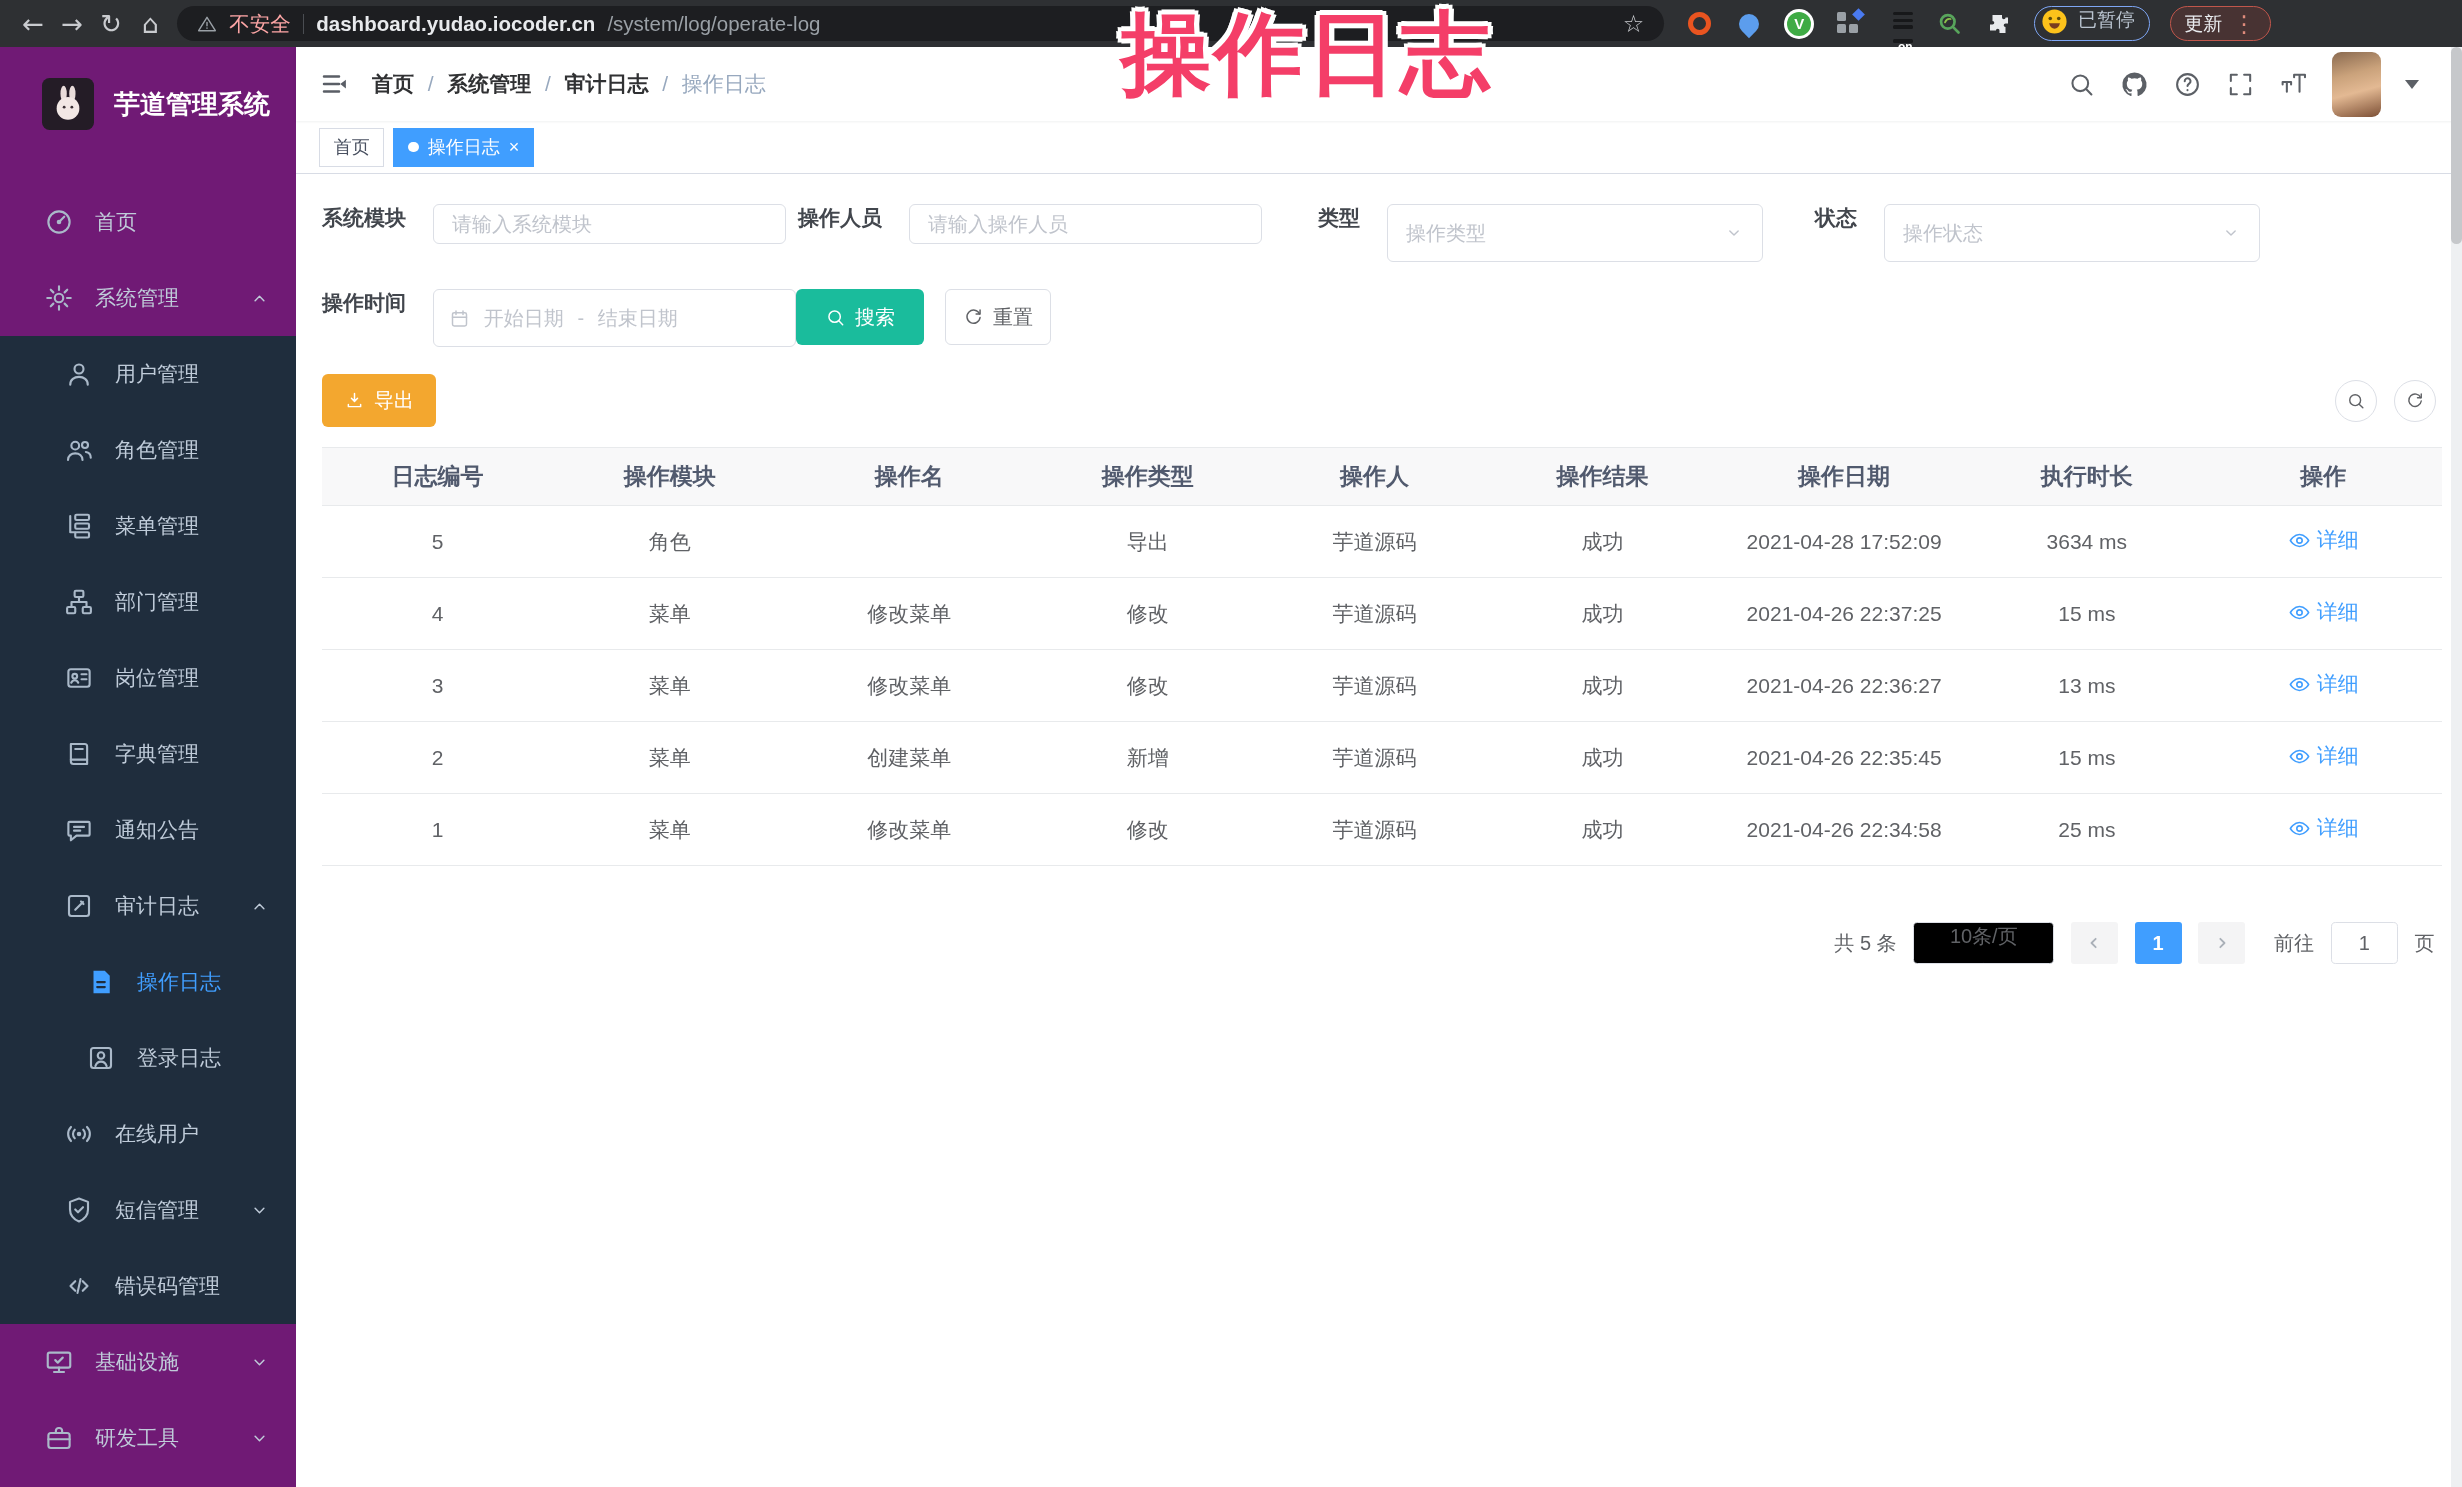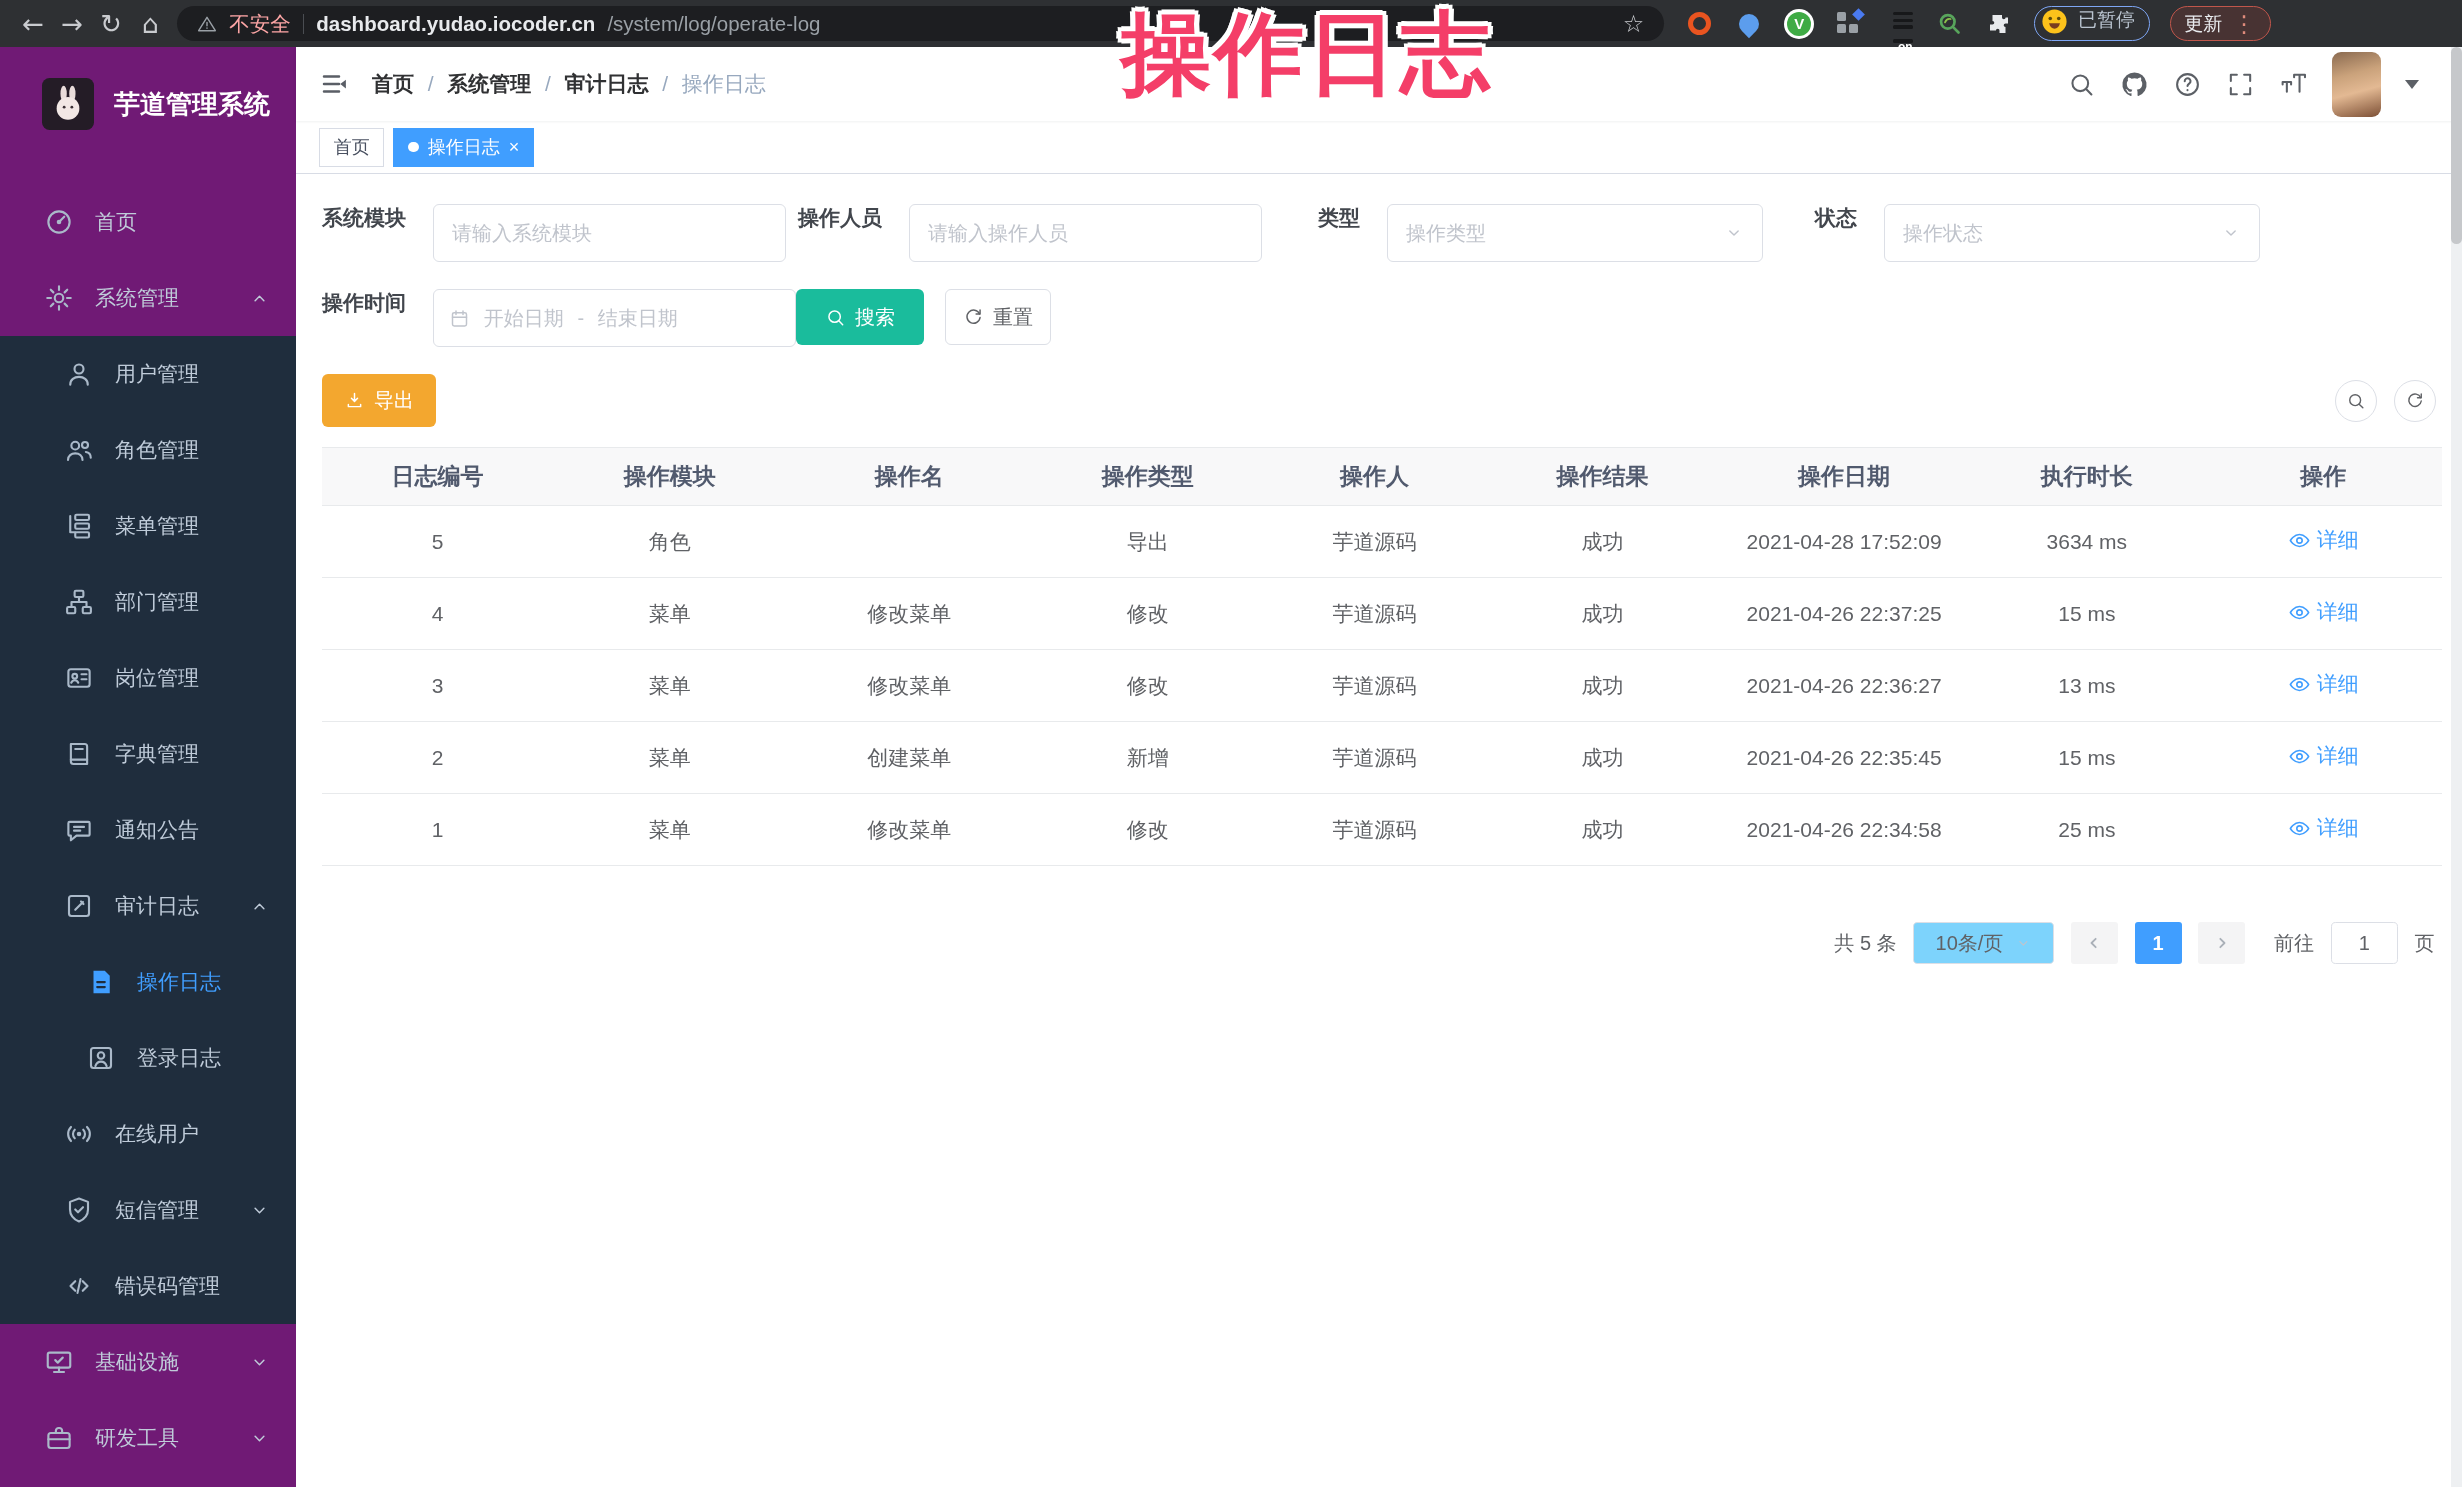--- a/index.html
+++ b/index.html
@@ -73,21 +73,21 @@
   .tab { height:39px; display:flex; align-items:center; gap:9px; padding:0 13.7px; border:0.8px solid #d8dce5; background:#fff; color:#495060; font-size:18px; cursor:pointer; }
   .tab.active { background:#409EFF; border-color:#409EFF; color:#fff; }
   .tabdot { width:10.6px; height:10.6px; border-radius:50%; background:#fff; }
   .tabclose { font-size:18px; line-height:1; }
 
   .content { flex:1; padding:30px 20px 0 26px; }
 
   
   .f-row { display:flex; align-items:flex-start; margin-bottom:27px; }
   .f-label { font-size:21px; font-weight:700; color:#42464d; margin-right:27px; white-space:nowrap; }
-  .f-input { width:353px; height:58px; border:0.8px solid #DCDFE6; border-radius:6px; font-size:20px; padding:8px 18px; color:#606266; outline:none; font-family:inherit; background:#fff; }
+  .f-input { width:353px; height:40px; border:0.8px solid #DCDFE6; border-radius:6px; font-size:20px; padding:8px 18px; color:#606266; outline:none; font-family:inherit; background:#fff; }
   .f-input::placeholder { color:#c0c4cc; }
   .f-select { width:376px; height:58px; border:0.8px solid #DCDFE6; border-radius:6px; display:flex; align-items:center; justify-content:space-between; padding:0 18px; cursor:pointer; background:#fff; }
   .ph { color:#c0c4cc; font-size:20px; }
   .selchev { width:20px; height:20px; color:#c0c4cc; }
   .gap-a { margin-right:12px; } .gap-b { margin-right:56px; } .gap-c { margin-right:52px; }
   .f-date { width:363px; height:58px; border:0.8px solid #DCDFE6; border-radius:6px; display:flex; align-items:center; padding:0 15px; gap:13.7px; background:#fff; }
   .dsep { color:#c0c4cc; font-size:20px; }
   .btn { height:56px; border-radius:6px; display:flex; align-items:center; justify-content:center; gap:9px; font-size:20px; cursor:pointer; border:0.8px solid transparent; }
   .btn-search { width:128px; background:#1ABC9C; color:#fff; }
   .btn-reset { width:106px; background:#fff; color:#606266; border-color:#DCDFE6; margin-left:21px; }
@@ -101,21 +101,21 @@
 
   
   table.log { width:100%; border-collapse:collapse; table-layout:fixed; }
   .log th { height:58px; background:#F8F8F9; color:#515A6E; font-size:23px; font-weight:700; text-align:center; border-top:0.8px solid #e8eaec; border-bottom:0.8px solid #e8eaec; }
   .log td { height:72px; text-align:center; font-size:21px; color:#606266; border-bottom:0.8px solid #e8eaec; }
   .detail-link { color:#409EFF; text-decoration:none; display:inline-flex; align-items:center; gap:6px; cursor:pointer; font-size:21px; }
   .eico { width:23px; height:23px; }
 
   
   .pag { display:flex; align-items:center; justify-content:flex-end; gap:16.7px; margin-top:56px; padding-right:7.6px; font-size:20px; color:#606266; }
-  .psize { width:141px; height:42px; border:0.8px solid #DCDFE6; border-radius:4.6px; display:flex; align-items:center; justify-content:center; gap:12px; cursor:pointer; background:#7dd3fc; }
+  .psize { width:141px; height:42px; border:0.8px solid #DCDFE6; border-radius:4.6px; display:flex; align-items:center; justify-content:center; gap:12px; cursor:pointer; background:#000000;flex-direction:column; }
   .pchev { width:16.7px; height:16.7px; color:#c0c4cc; }
   .pbtn { width:47px; height:42px; background:#F4F4F5; border-radius:3px; display:flex; align-items:center; justify-content:center; color:#aab0b8; cursor:pointer; }
   .pcur { width:47px; height:42px; background:#409EFF; border-radius:3px; display:flex; align-items:center; justify-content:center; color:#fff; font-weight:600; cursor:pointer; }
   .pico { width:20px; height:20px; }
   .goto-input { width:67px; height:42px; border:0.8px solid #DCDFE6; border-radius:4.6px; text-align:center; font-size:20px; color:#606266; outline:none; font-family:inherit; }
 </style>
 </head>
 <body>
 
 <svg width="0" height="0" style="position:absolute">

